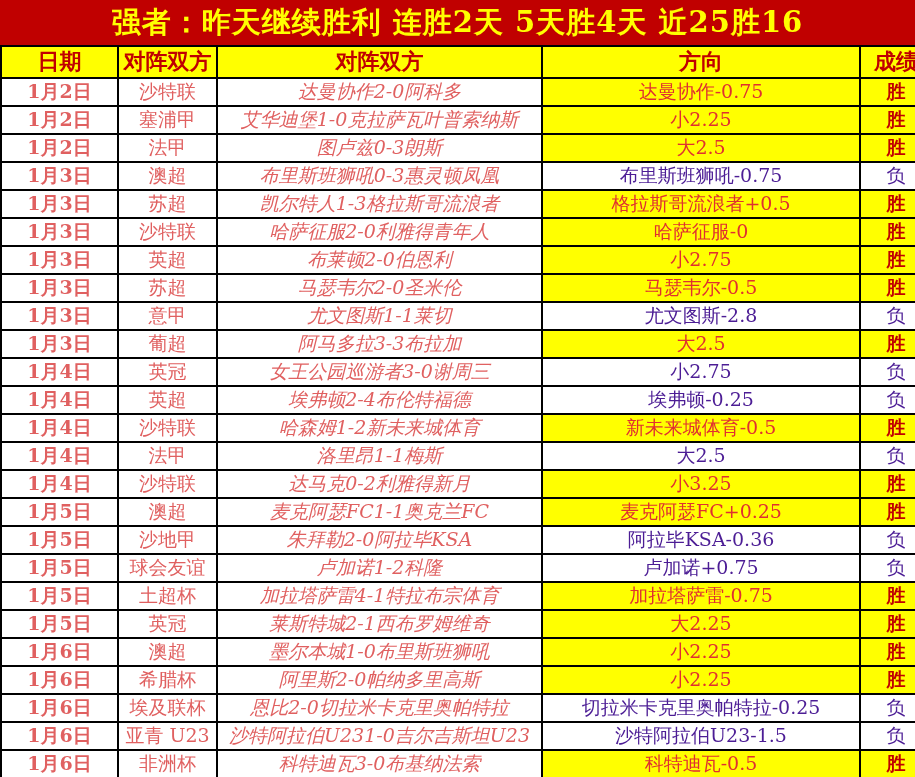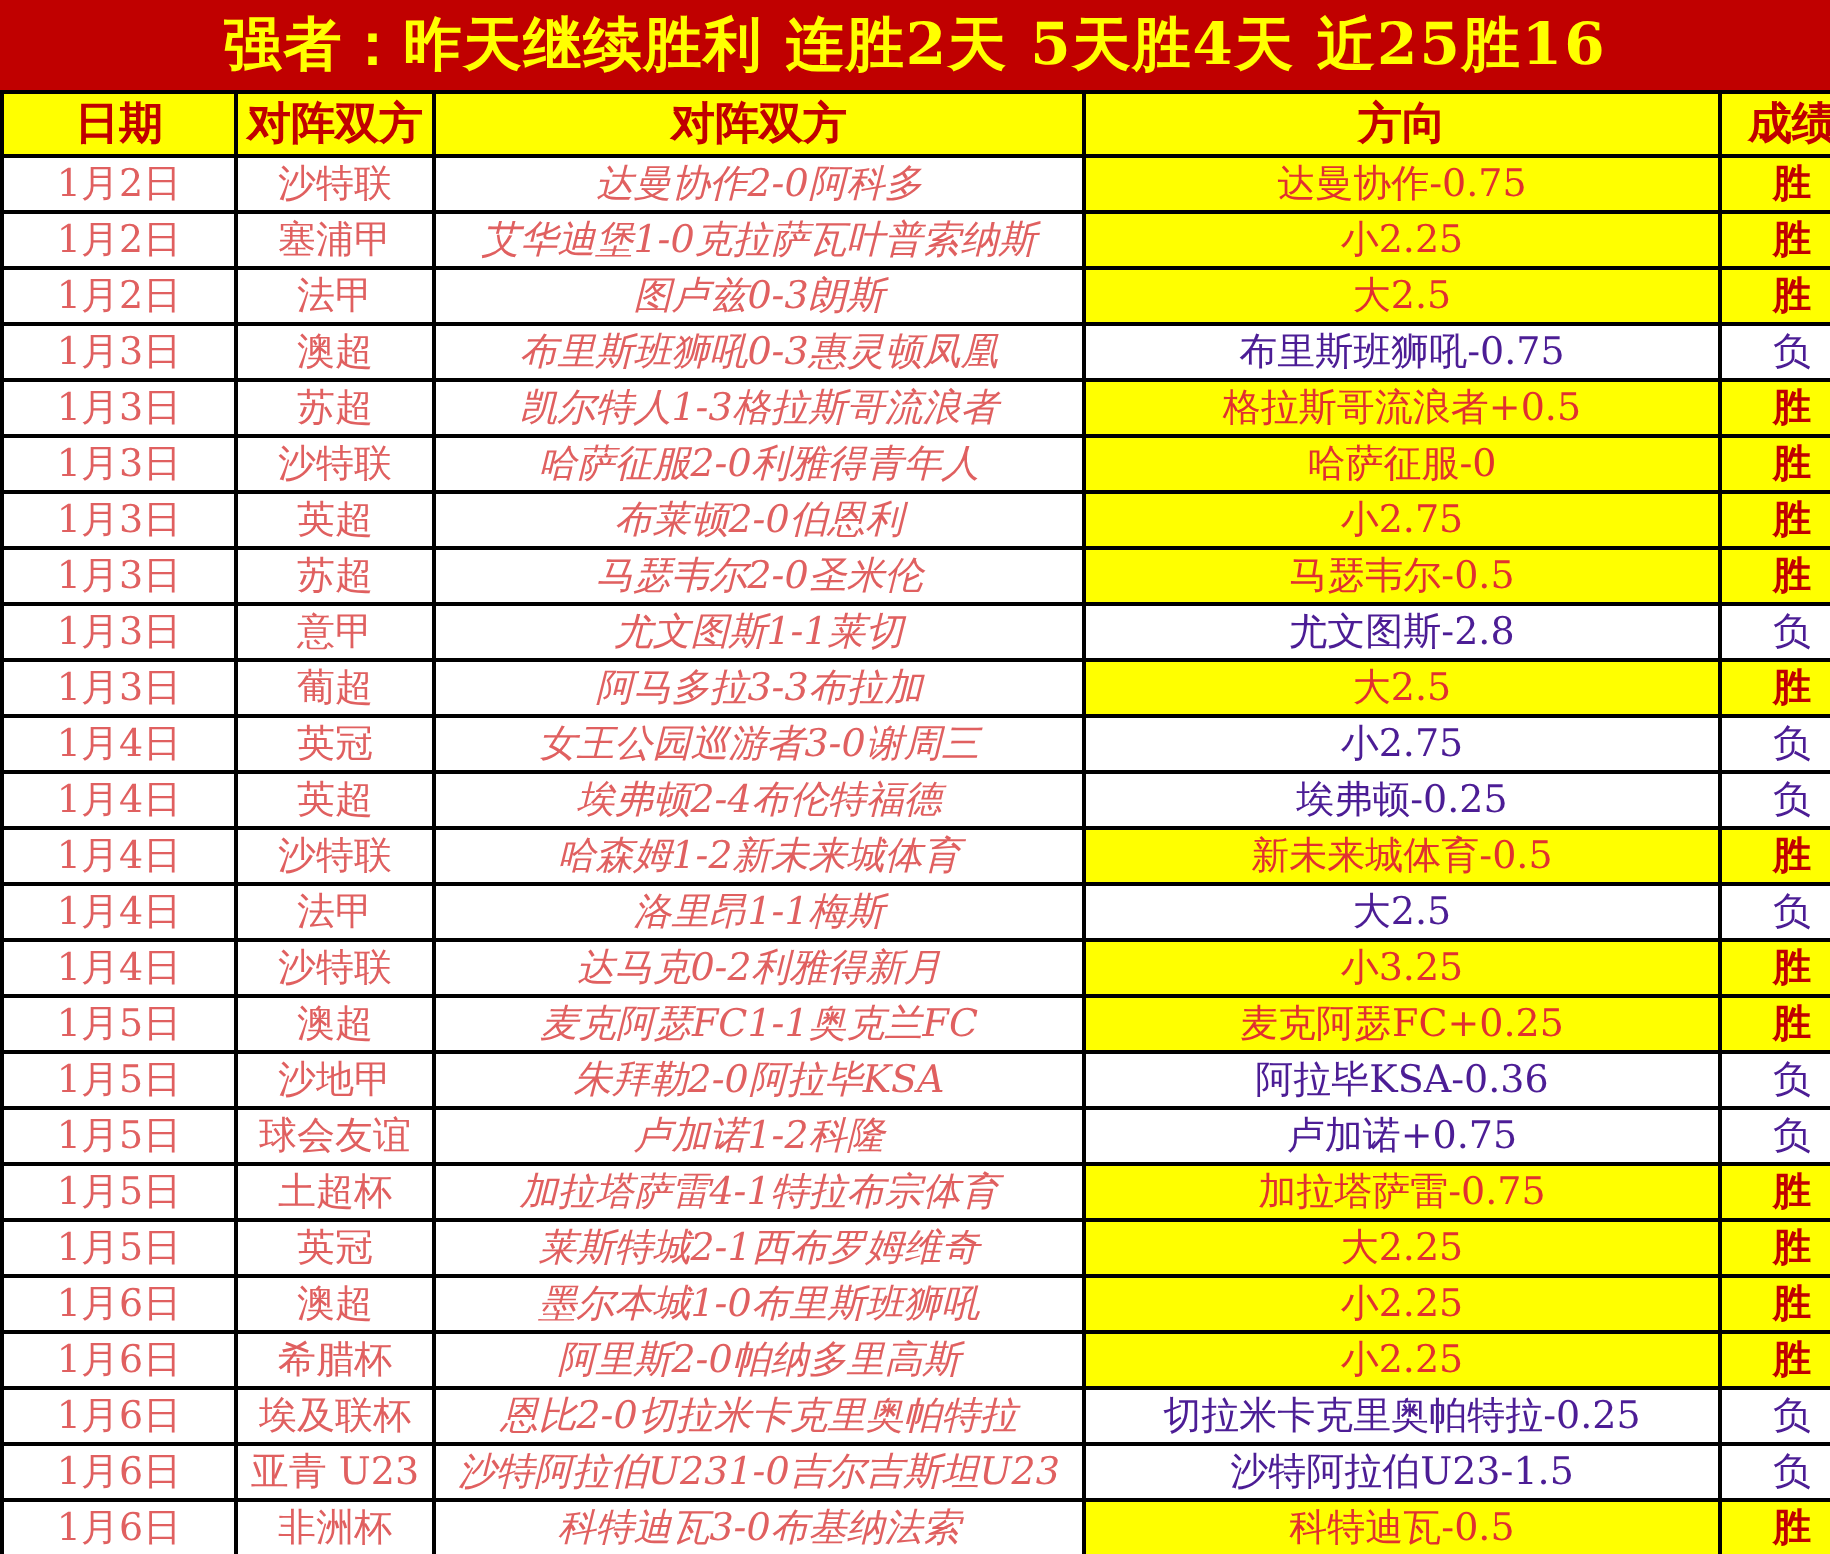--- a/index.html
+++ b/index.html
@@ -39,21 +39,21 @@
     font-weight:bold;
     font-size:22px;
     height:27px;
     font-family:Liberation Serif, serif;
   }
   tbody td{
     height:24px;
     font-size:19px;
     font-weight:normal;
   }
-  .col-date{width:117px;}
+  .col-date{width:117px;font-weight:bold;}
   .col-league{width:99px;}
   .col-match{width:325px;font-style:italic;}
   .col-direction{width:318px;}
   .col-result{width:72px;}
   td.col-date, td.col-league, td.col-match{color:#E06060;background:#FFFFFF;}
   tr.win td.col-direction{background:#FFFF00;color:#E03030;}
   tr.win td.col-result{background:#FFFF00;color:#C00000;font-weight:bold;}
   tr.loss td.col-direction, tr.loss td.col-result{background:#FFFFFF;color:#4c1d95;}
 </style>
 </head>

